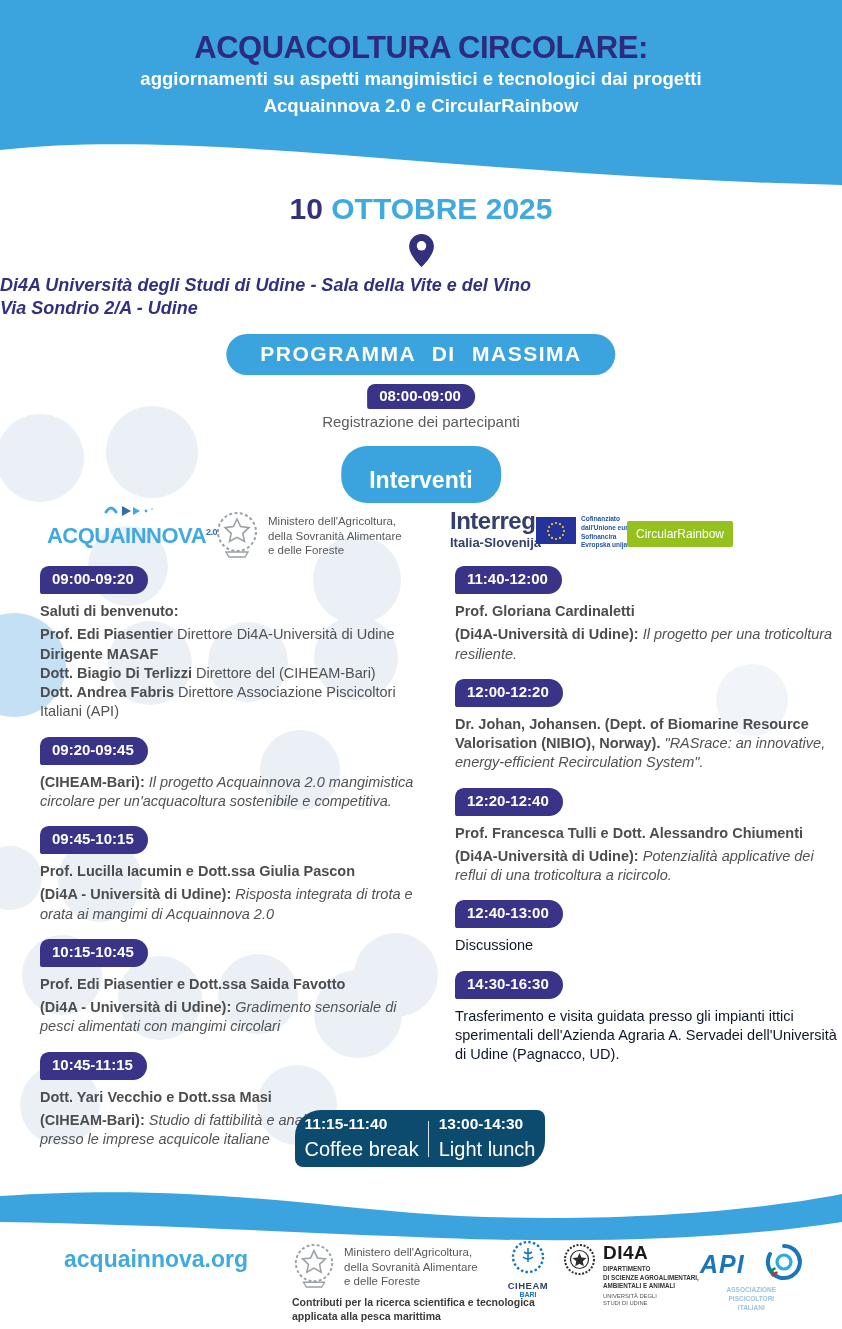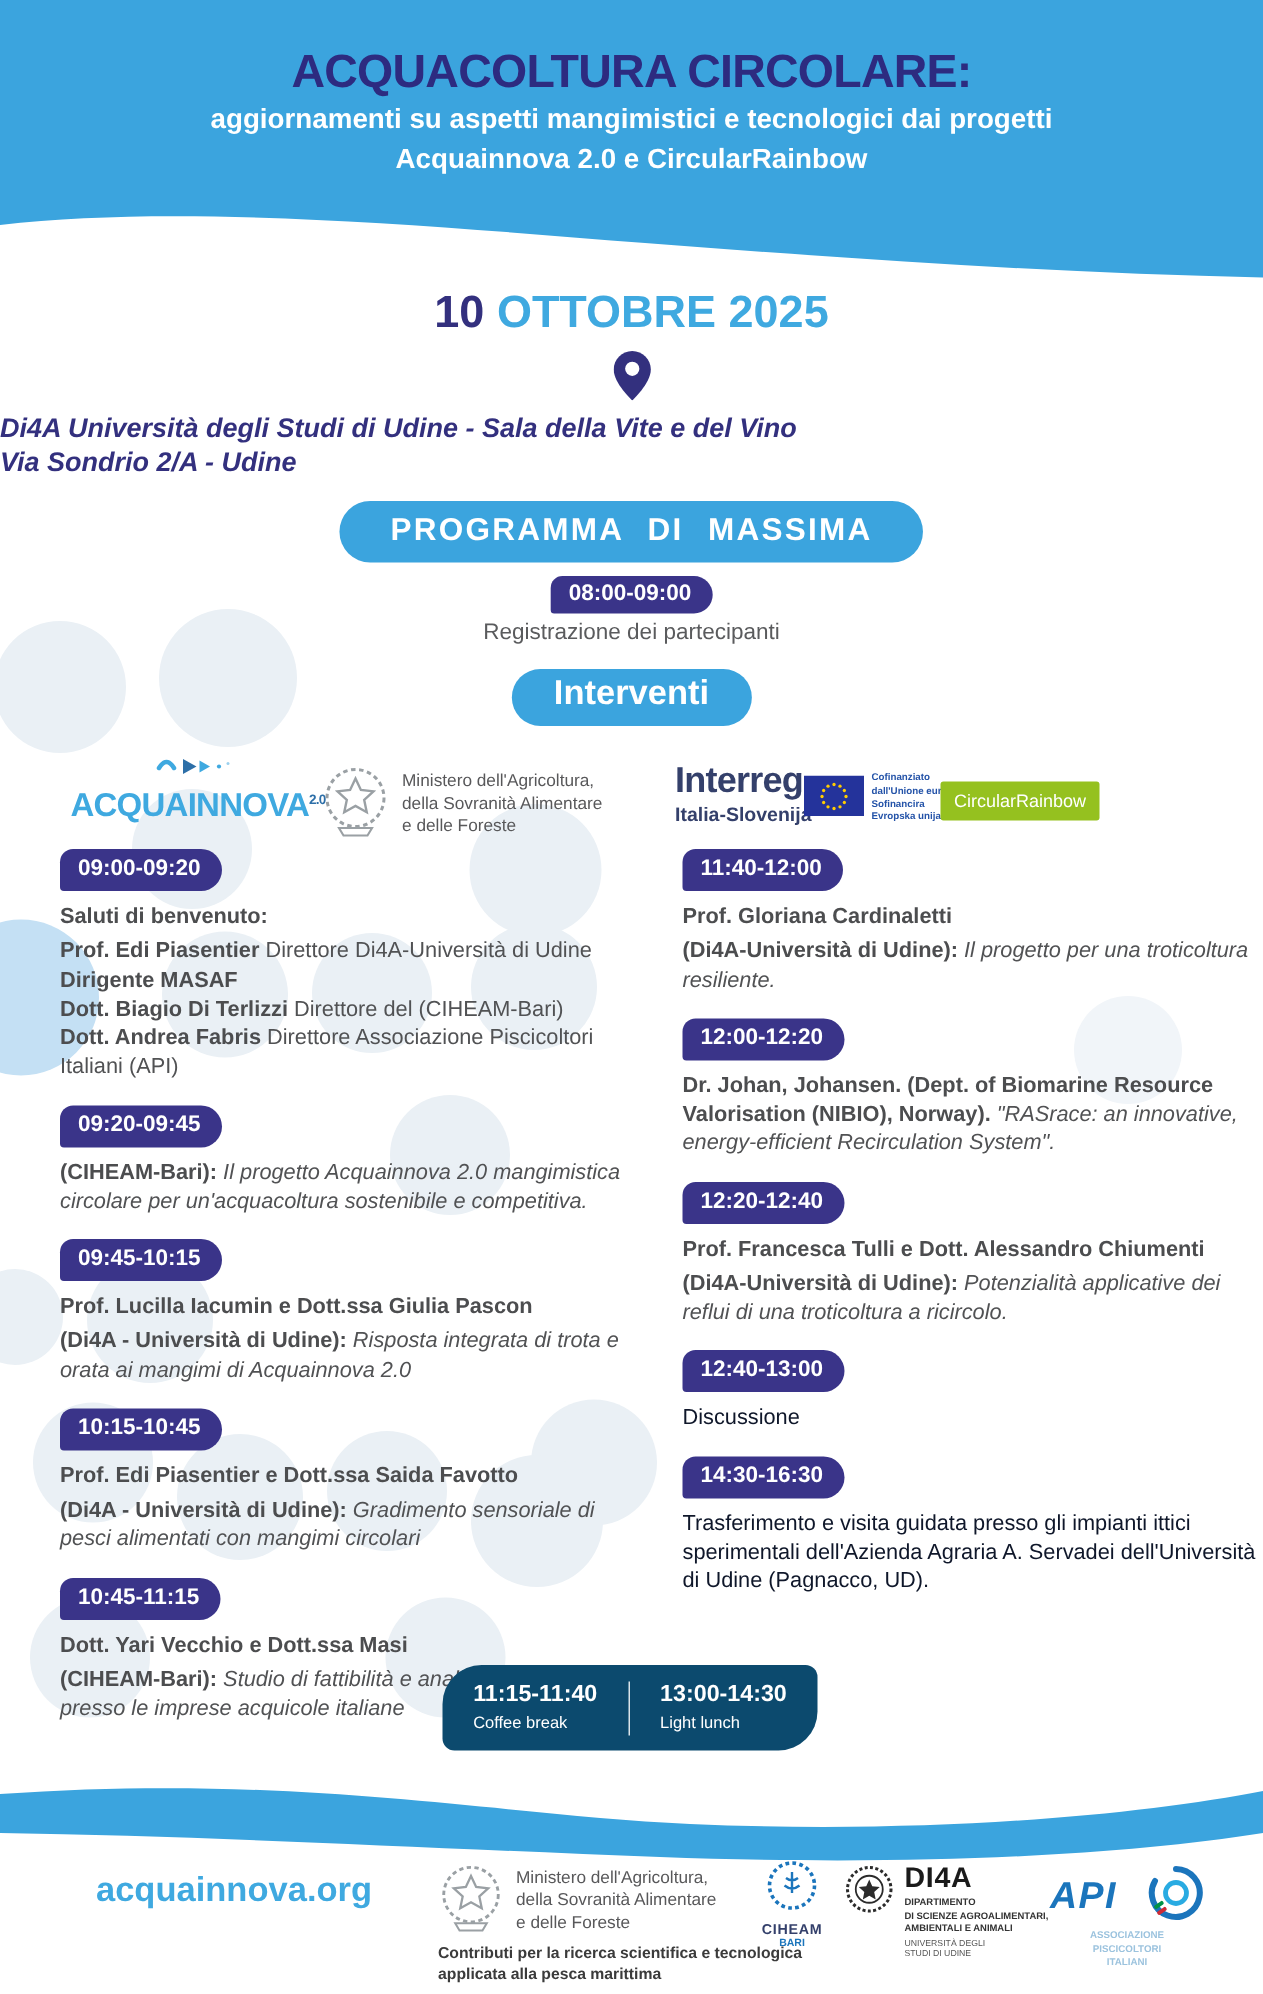--- a/index.html
+++ b/index.html
@@ -24,21 +24,21 @@
   .prog-pill{position:absolute;top:334px;left:50%;transform:translateX(-50%);z-index:2;
              background:#3BA4DE;color:#fff;font-weight:bold;font-size:21px;letter-spacing:1.5px;
              word-spacing:9px;padding:8px 34px 9px;border-radius:25px;white-space:nowrap;}
   .time-badge{display:inline-block;background:#3A3489;color:#fff;font-weight:bold;font-size:15px;
               padding:3px 14px 5px 12px;border-radius:10px 16px 16px 3px;}
   .reg-badge{position:absolute;top:384px;left:50%;transform:translateX(-50%);z-index:2;}
   .reg-text{position:absolute;top:413px;left:0;width:842px;text-align:center;z-index:2;
             font-size:15px;color:#5A5B5D;}
   .interventi-pill{position:absolute;top:446px;left:50%;transform:translateX(-50%);z-index:2;
              background:#3BA4DE;color:#fff;font-weight:bold;font-size:23px;
-             padding:2px 28px 9px;border-radius:26px;white-space:nowrap;}
+             padding:21px 28px 9px;border-radius:26px;white-space:nowrap;}
   
   .acqua-logo{position:absolute;top:503px;left:42px;width:180px;text-align:center;z-index:2;}
   .acqua-word{font-size:22px;font-weight:bold;color:#3FA9E0;letter-spacing:-0.5px;}
   .acqua-sup{font-size:9px;font-weight:bold;color:#2D6FA8;vertical-align:super;}
   .min-emblem{color:#8F9396;}
   .min-top{position:absolute;top:508px;left:214px;z-index:2;display:flex;gap:8px;align-items:center;}
   .min-text{font-size:11.5px;color:#58585A;line-height:1.3;}
   .interreg{position:absolute;top:509px;left:450px;z-index:2;color:#34406B;line-height:1;}
   .interreg .l1{font-size:24px;font-weight:bold;letter-spacing:-0.5px;}
   .interreg .l2{font-size:13px;font-weight:bold;margin-top:3px;}
@@ -56,21 +56,21 @@
   .desc b{color:#4C4D4F;}
   .desc i{font-style:italic;}
   .plain{color:#0f172a;}
   .wline b{color:#4C4D4F;}
   
   .break-bar{position:absolute;top:1110px;left:295px;width:250px;height:57px;z-index:2;
              background:#0c4a6e;border-radius:26px 8px 26px 8px;display:flex;align-items:center;
              justify-content:space-evenly;color:#fff;}
   .break-cell{text-align:left;line-height:1.45;}
   .break-cell .t{font-weight:bold;font-size:15.5px;}
-  .break-cell .l{font-size:11px;}
+  .break-cell .l{font-size:20px;}
   .break-div{width:1px;height:36px;background:rgba(255,255,255,0.85);}
   
   .ftr-svg{position:absolute;top:1178px;left:0;z-index:1;}
   .site{position:absolute;top:1246px;left:64px;z-index:2;font-size:23px;font-weight:bold;color:#3FA9E0;}
   .ftr-min{position:absolute;top:1240px;left:292px;z-index:2;display:flex;gap:8px;align-items:center;}
   .ftr-note{position:absolute;top:1296px;left:292px;z-index:2;font-size:10.5px;font-weight:bold;
             color:#3B3B3B;line-height:1.3;}
   .ciheam{position:absolute;top:1240px;left:505px;width:46px;z-index:2;text-align:center;}
   .ciheam .n{font-size:9.5px;font-weight:bold;color:#34406B;letter-spacing:0.5px;margin-top:2px;}
   .ciheam .c{font-size:7px;font-weight:bold;color:#1B75BC;}

